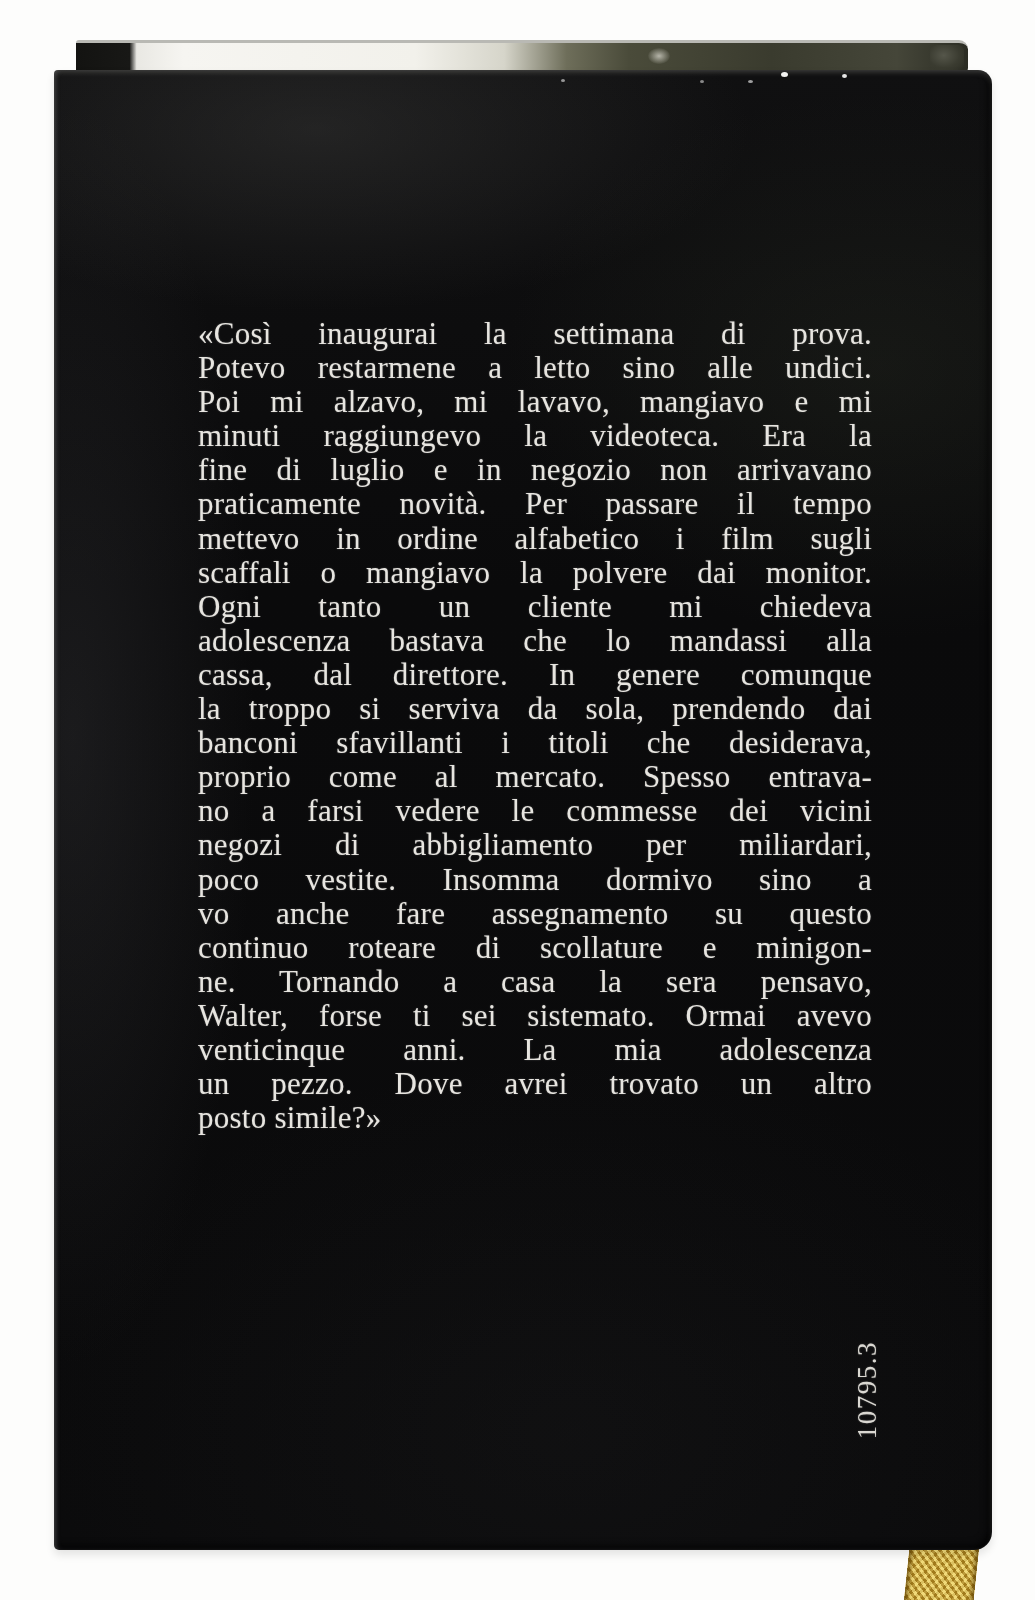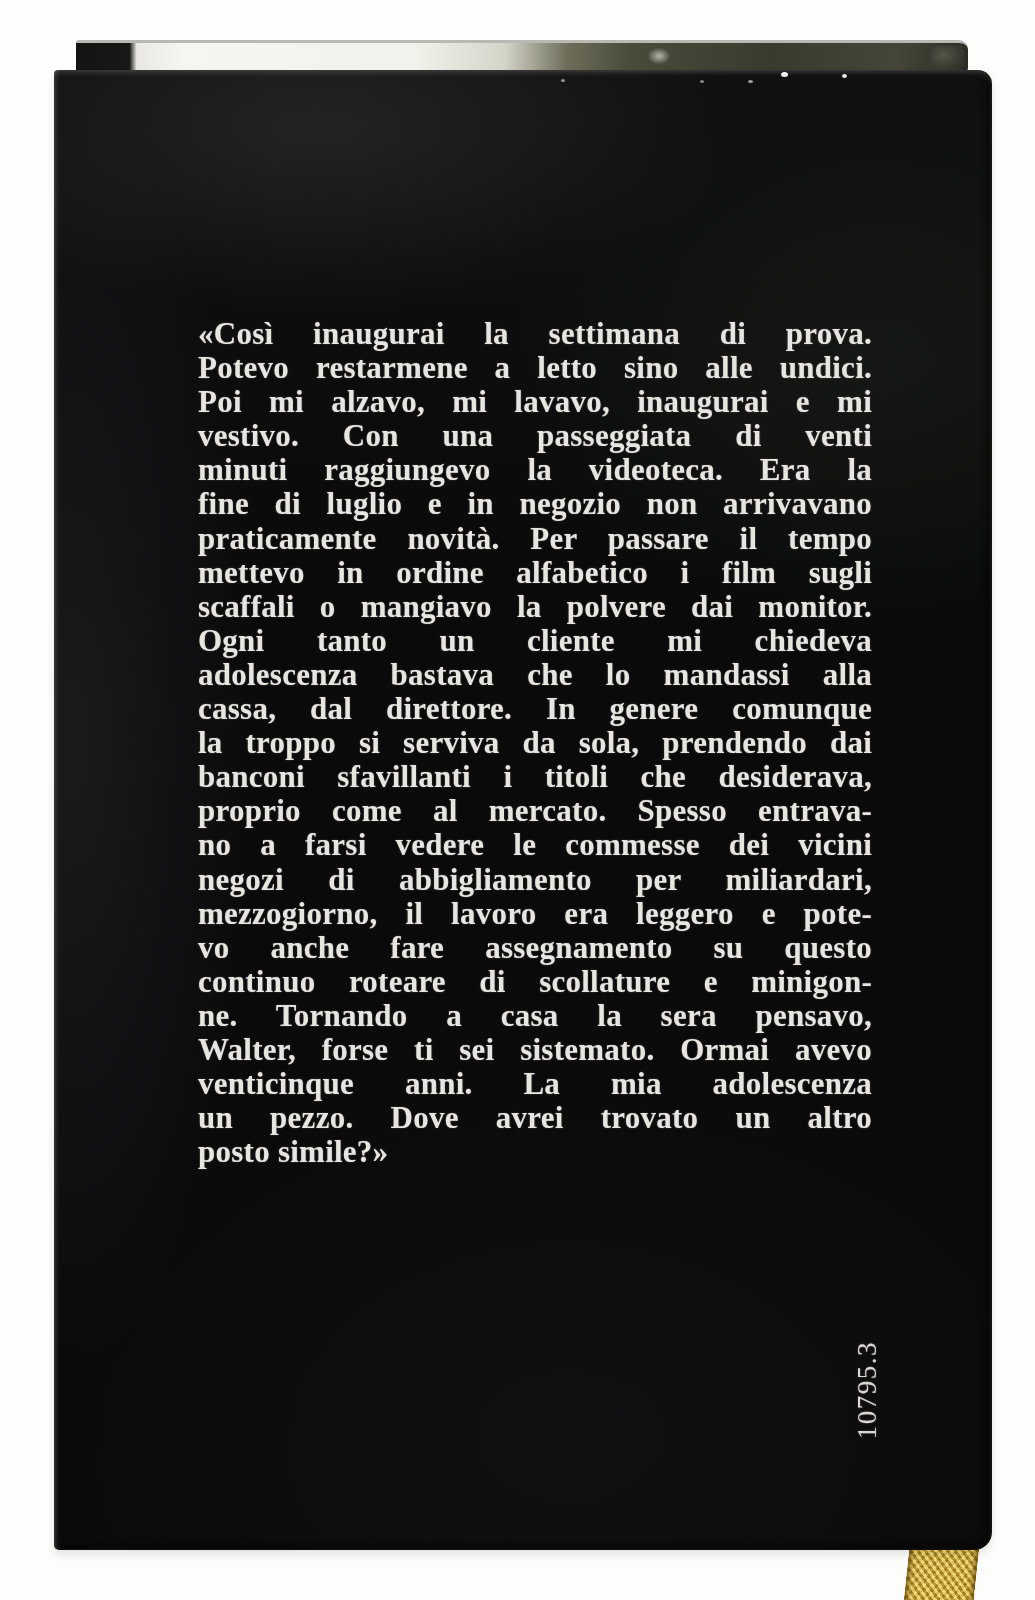--- a/index.html
+++ b/index.html
@@ -97,21 +97,20 @@
     font-size: 31px;
     line-height: 34.1px;
     letter-spacing: .25px;
     text-shadow: 0 0 2px rgba(235,235,230,.28);
   }
   .blurb-line {
     text-align: justify;
     text-align-last: justify;
     height: 34.1px;
     white-space: nowrap;
-    font-weight: bold;
   }
   .blurb-line:last-child {
     text-align-last: left;
   }
 
   
   .catalog-number {
     position: absolute;
     left: 813px;
     top: 1375px;
@@ -159,36 +158,35 @@
   <span class="glint g1"></span>
   <span class="glint g2"></span>
   <span class="glint g3"></span>
   <span class="glint g4"></span>
   <span class="glint g5"></span>
 
   <div class="blurb">
 
   <div class="blurb-line">«Così inaugurai la settimana di prova.</div>
       <div class="blurb-line">Potevo restarmene a letto sino alle undici.</div>
-      <div class="blurb-line">Poi mi alzavo, mi lavavo, inaugurai e mi</div>
-      <div class="blurb-line">vestivo. Con una passeggiata di venti</div>
+      <div class="blurb-line">Poi mi alzavo, mi lavavo, mangiavo e mi</div>
       <div class="blurb-line">minuti raggiungevo la videoteca. Era la</div>
       <div class="blurb-line">fine di luglio e in negozio non arrivavano</div>
       <div class="blurb-line">praticamente novità. Per passare il tempo</div>
       <div class="blurb-line">mettevo in ordine alfabetico i film sugli</div>
       <div class="blurb-line">scaffali o mangiavo la polvere dai monitor.</div>
       <div class="blurb-line">Ogni tanto un cliente mi chiedeva</div>
       <div class="blurb-line">adolescenza bastava che lo mandassi alla</div>
       <div class="blurb-line">cassa, dal direttore. In genere comunque</div>
       <div class="blurb-line">la troppo si serviva da sola, prendendo dai</div>
       <div class="blurb-line">banconi sfavillanti i titoli che desiderava,</div>
       <div class="blurb-line">proprio come al mercato. Spesso entrava-</div>
       <div class="blurb-line">no a farsi vedere le commesse dei vicini</div>
       <div class="blurb-line">negozi di abbigliamento per miliardari,</div>
-      <div class="blurb-line">mezzogiorno, il lavoro era leggero e pote-</div>
+      <div class="blurb-line">poco vestite. Insomma dormivo sino a</div>
       <div class="blurb-line">vo anche fare assegnamento su questo</div>
       <div class="blurb-line">continuo roteare di scollature e minigon-</div>
       <div class="blurb-line">ne. Tornando a casa la sera pensavo,</div>
       <div class="blurb-line">Walter, forse ti sei sistemato. Ormai avevo</div>
       <div class="blurb-line">venticinque anni. La mia adolescenza</div>
       <div class="blurb-line">un pezzo. Dove avrei trovato un altro</div>
       <div class="blurb-line">posto simile?»</div>
     </div>
 
   <div class="catalog-number">10795.3</div>

